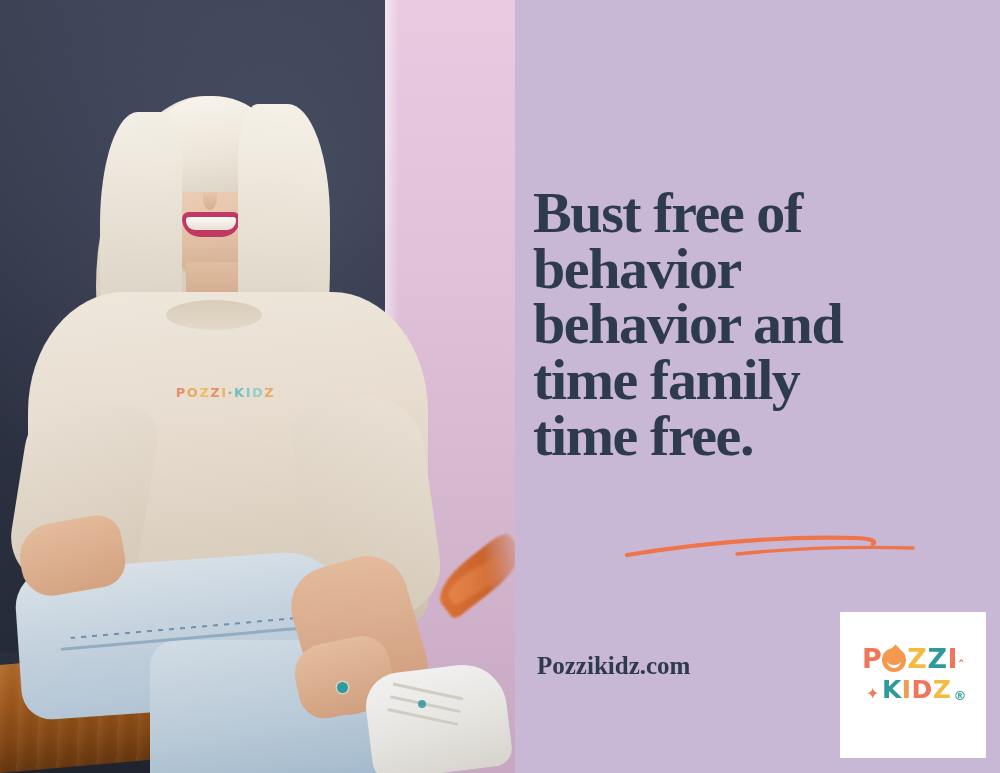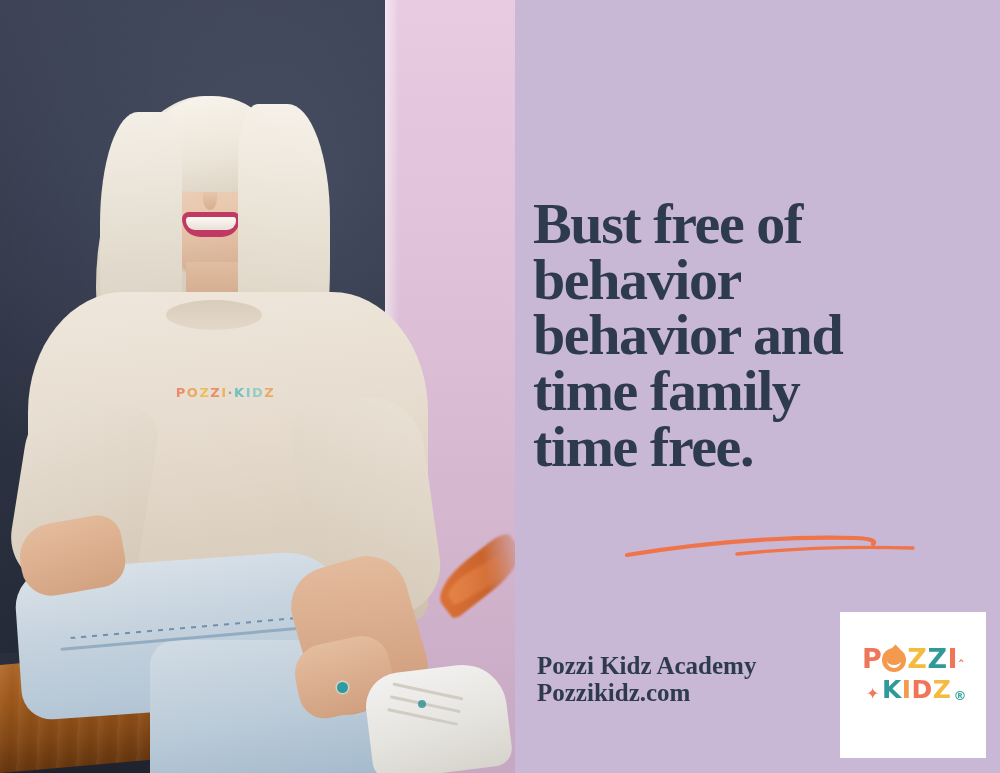--- a/index.html
+++ b/index.html
@@ -129,21 +129,21 @@
         background:linear-gradient(180deg,rgba(255,255,255,.04),rgba(0,0,0,.06));}
 
   
   .panel{position:absolute;left:515px;top:0;width:485px;height:773px;background:#c9b7d6;}
 
   .eyebrow{position:absolute;left:6px;top:68px;width:457px;
         background:#eb8569;padding:14px 10px 16px;box-sizing:border-box;text-align:center;}
   .eyebrow-line{color:#fdf7f3;font-family:"Liberation Serif",serif;font-weight:700;
         font-size:33px;line-height:1.1;letter-spacing:-.2px;}
 
-  .headline{position:absolute;left:18px;top:196px;width:450px;
+  .headline{position:absolute;left:18px;top:185px;width:450px;
         color:#2e3a4d;font-family:"Liberation Serif",serif;font-weight:700;
         font-size:58px;line-height:.96;letter-spacing:-1.4px;}
   .headline div{white-space:nowrap;}
 
   .swoosh{position:absolute;left:110px;top:530px;width:290px;height:30px;}
 
   .cta{position:absolute;left:22px;top:652px;width:300px;
         font-family:"Liberation Serif",serif;font-weight:700;line-height:1.08;}
   .cta .l1{color:#fdf9f6;font-size:25px;}
   .cta .l2,.cta .l3{color:#2e3a4d;font-size:25px;}
@@ -244,21 +244,20 @@
       <div>time family</div>
       <div>time free.</div>
     </div>
 
     <svg class="swoosh" viewBox="0 0 290 30">
       <path id="sw1" d="M2 25 C70 14, 150 6, 230 8 C245 8.4, 252 11, 248 14" fill="none" stroke="#f0744a" stroke-width="4.2" stroke-linecap="round"></path>
       <path id="sw2" d="M112 24 C160 19, 220 16, 288 18" fill="none" stroke="#f0744a" stroke-width="3.4" stroke-linecap="round"></path>
     </svg>
 
     <div class="cta">
-      <div class="l2">Pozzi Kidz Academy</div>
       <div class="l3">Pozzikidz.com</div>
     </div>
 
     <div class="logo-card">
       <div class="logo-inner">
         <div class="logo-row r1">
             <span style="color: rgb(240, 118, 90);">P</span>
             <span class="smiley">
               <i class="dot-acc"></i>
             </span>

